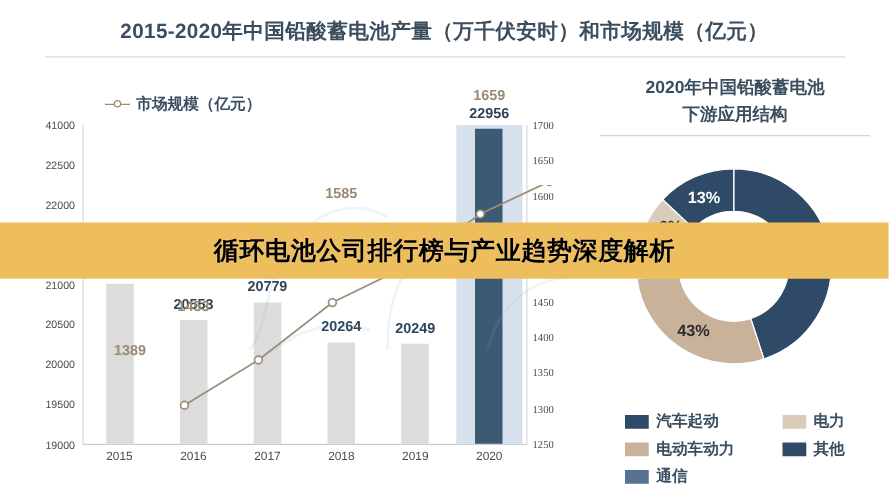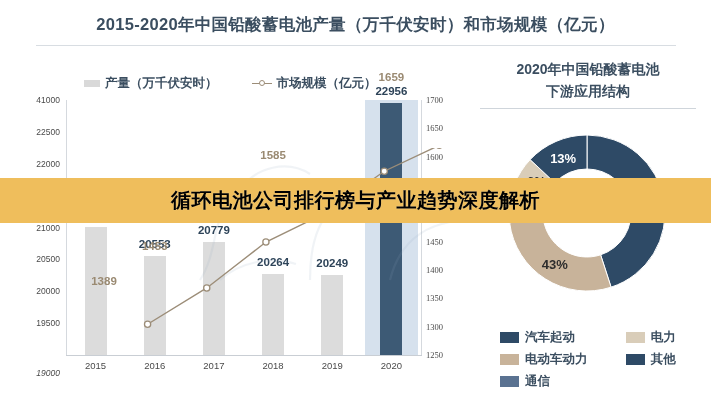--- a/index.html
+++ b/index.html
@@ -208,24 +208,20 @@
 
 <div id="root">
 
   <div class="main-title">2015-2020年中国铅酸蓄电池产量（万千伏安时）和市场规模（亿元）</div>
   <div class="title-rule"></div>
 
   <div id="left-panel">
 
     <div class="lp-legend">
       <div class="lg-item">
-        <span class="lg-swatch-bar"></span>
-        <span class="lg-label">产量（万千伏安时）</span>
-      </div>
-      <div class="lg-item">
         <span class="lg-line-wrap">
           <span class="ln"></span>
             <span class="dot"></span>
         </span>
         <span class="lg-label">市场规模（亿元）</span>
       </div>
     </div>
 
     <div class="plot-frame-left"></div>
     <div class="plot-frame-right"></div>
@@ -233,21 +229,21 @@
 
     <div id="ytick-left-host">
         <div class="ytick left" style="top: 48px;">41000</div>
         <div class="ytick left" style="top: 79.875px;">22500</div>
         <div class="ytick left" style="top: 111.75px;">22000</div>
         <div class="ytick left" style="top: 143.625px;">21500</div>
         <div class="ytick left" style="top: 175.5px;">21000</div>
         <div class="ytick left" style="top: 207.375px; text-align: right;">20500</div>
         <div class="ytick left" style="top: 239.25px;">20000</div>
         <div class="ytick left" style="top: 271.125px;">19500</div>
-        <div class="ytick left" style="top: 321px; font-style: italic;">19000</div>
+        <div class="ytick left" style="top: 304px;">19000</div>
       </div>
     <div id="ytick-right-host">
         <div class="ytick right" style="top: 48px;">1700</div>
         <div class="ytick right" style="top: 76.3333px;">1650</div>
         <div class="ytick right" style="top: 104.667px;">1600</div>
         <div class="ytick right" style="top: 133px;">1550</div>
         <div class="ytick right" style="top: 161.333px;">1500</div>
         <div class="ytick right" style="top: 189.667px;">1450</div>
         <div class="ytick right" style="top: 218px;">1400</div>
         <div class="ytick right" style="top: 246.333px;">1350</div>

